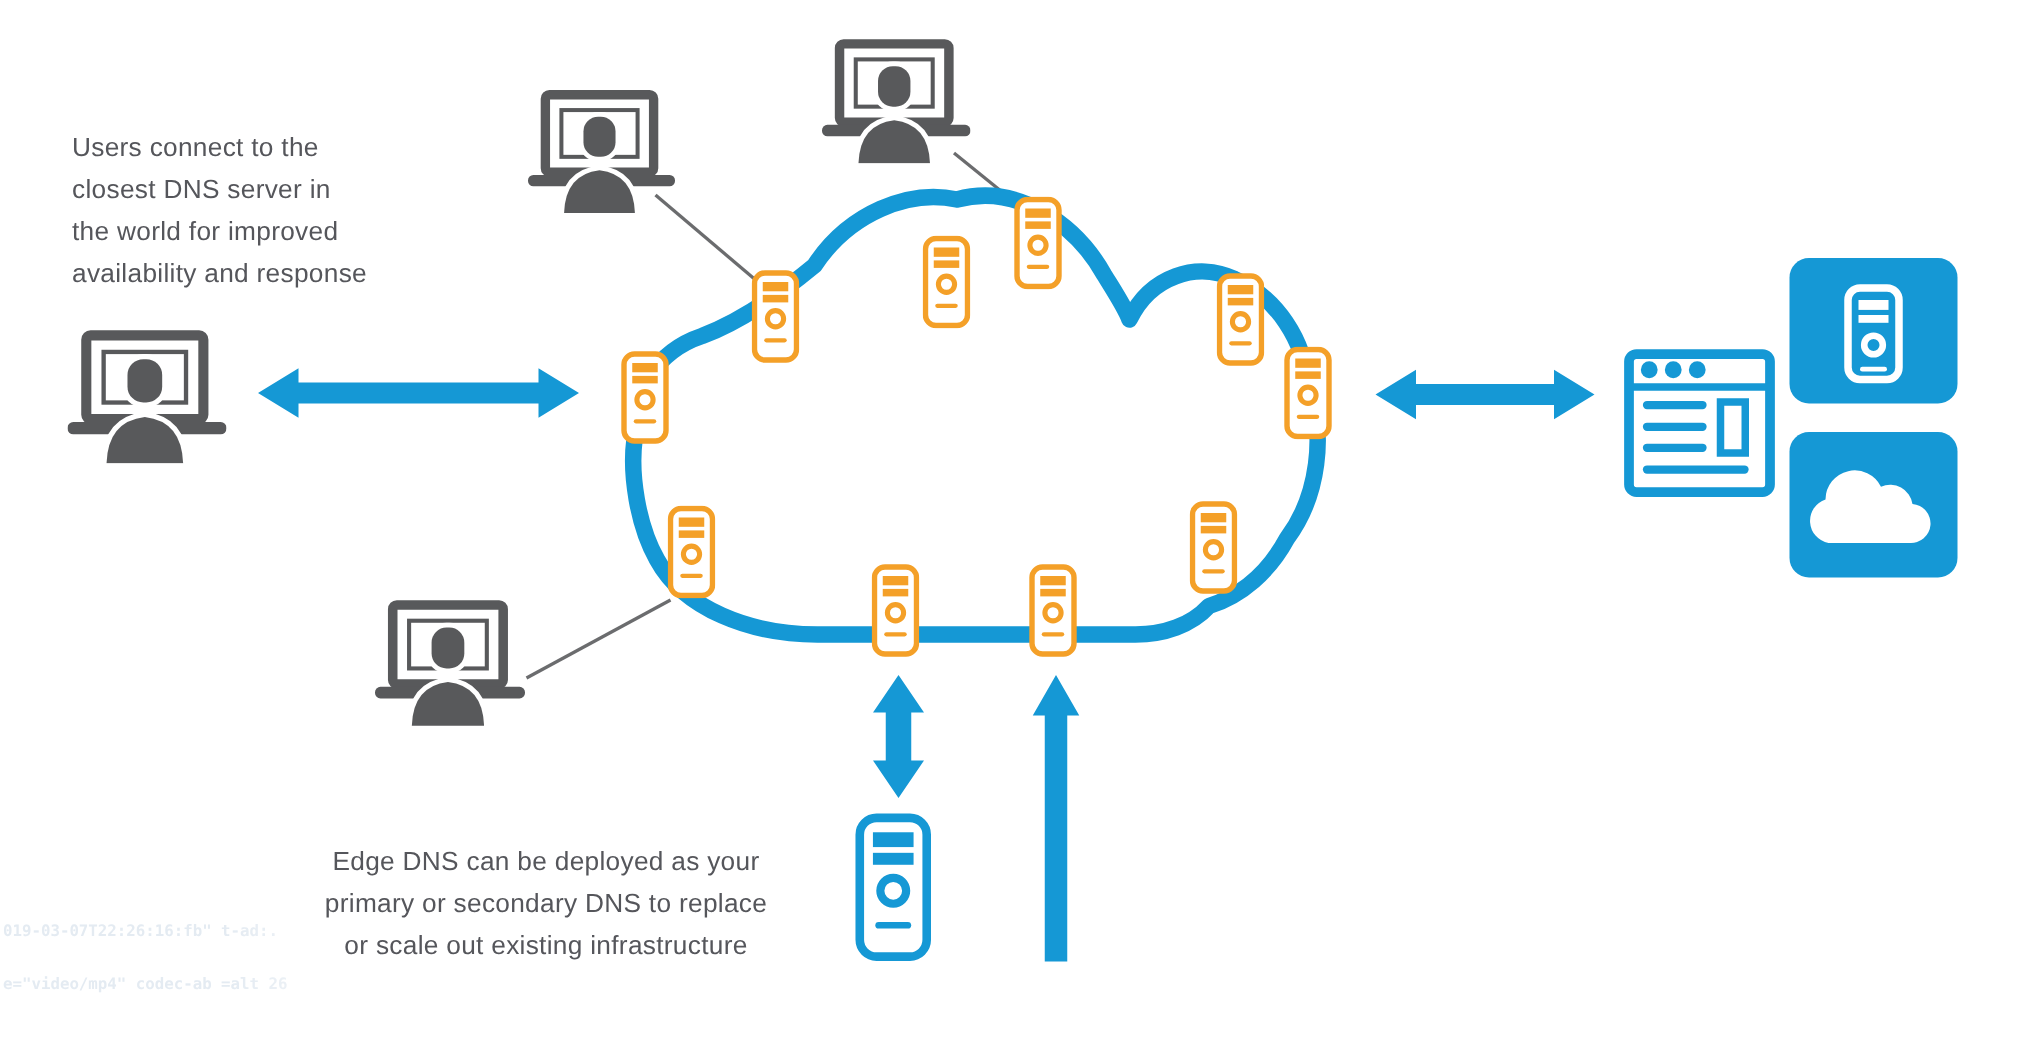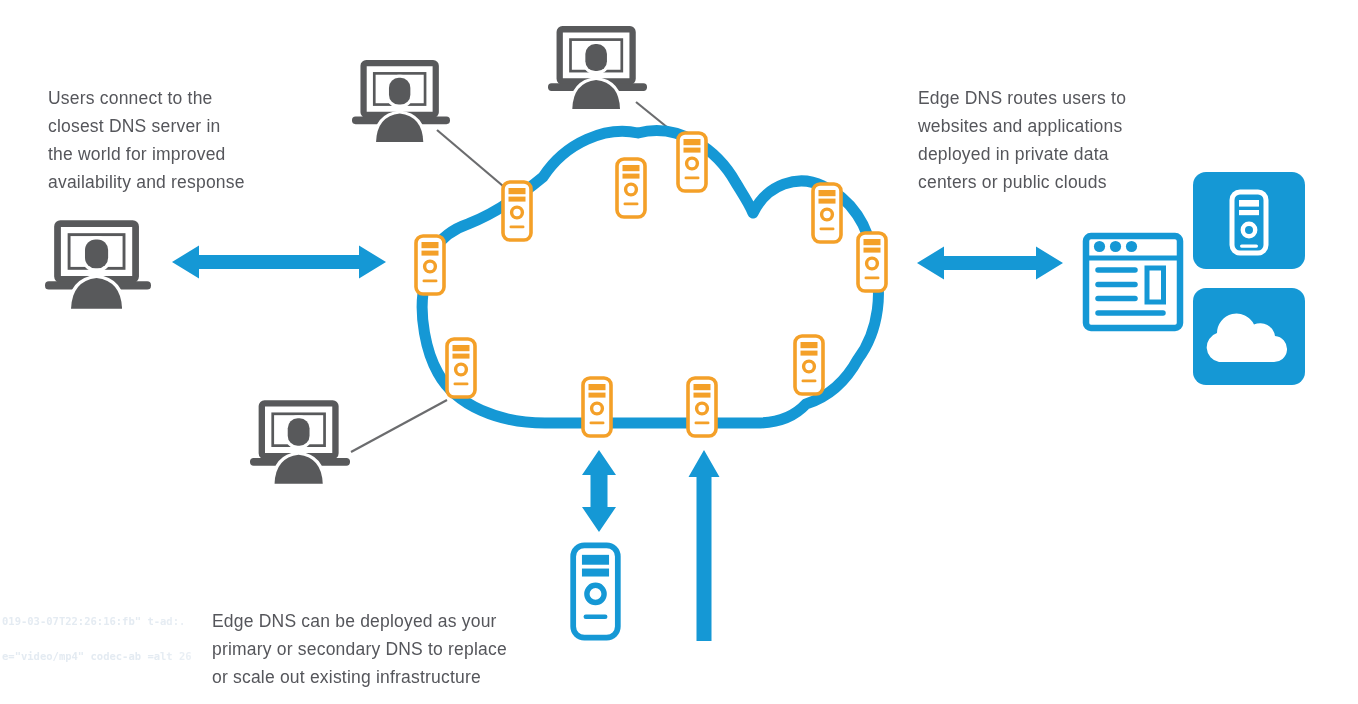--- a/index.html
+++ b/index.html
@@ -7,21 +7,21 @@
     position:relative;width:1358px;height:704px;background:#fff;overflow:hidden;
     font-family:"Liberation Sans",sans-serif;
   }
   .stage svg{position:absolute;left:0;top:0;}
   .note{
     position:absolute;white-space:pre-line;color:var(--text);
     font-size:17.5px;line-height:28px;letter-spacing:.2px;
   }
   .note.tl{left:48px;top:84px;}
   .note.tr{left:918px;top:84px;}
-  .note.bl{right:806px;top:560px;text-align:left;width:340px;margin-top:47px;}
+  .note.bl{right:824px;top:560px;text-align:center;width:340px;}
   .note.br{left:735px;top:560px;width:380px;}
   .watermark{
     position:absolute;left:2px;top:592px;color:var(--wm);
     font-family:"DejaVu Sans Mono",monospace;font-weight:bold;
     font-size:10.5px;line-height:11.8px;white-space:pre;
     -webkit-mask-image:linear-gradient(to right,#000 45%,transparent 92%);
             mask-image:linear-gradient(to right,#000 45%,transparent 92%);
     width:330px;overflow:hidden;
   }
   .orange{color:var(--orange);}
@@ -138,24 +138,20 @@
     <g>
       <rect x="1193" y="288" width="112" height="97" rx="13" fill="var(--blue)"></rect>
       <path fill="#fff" d="M1219,362 a15,15 0 0 1 -2,-29 a19.5,19.5 0 0 1 37,-8.5 a15,15 0 0 1 21,11.5 a13,13 0 0 1 -2,26 Z"></path>
     </g>
   </svg>
 
   <div class="note tl">Users connect to the
 closest DNS server in
 the world for improved
 availability and response</div>
-  <div class="note tr">Edge DNS routes users to
-websites and applications
-deployed in private data
-centers or public clouds</div>
   <div class="note bl">Edge DNS can be deployed as your
 primary or secondary DNS to replace
 or scale out existing infrastructure</div>
 
   <div class="watermark">
     <div>019-03-07T22:26:16:fb" t-ad:.</div>
     <div>e="video/mp4" codec-ab =alt 26</div>
     
     
     

